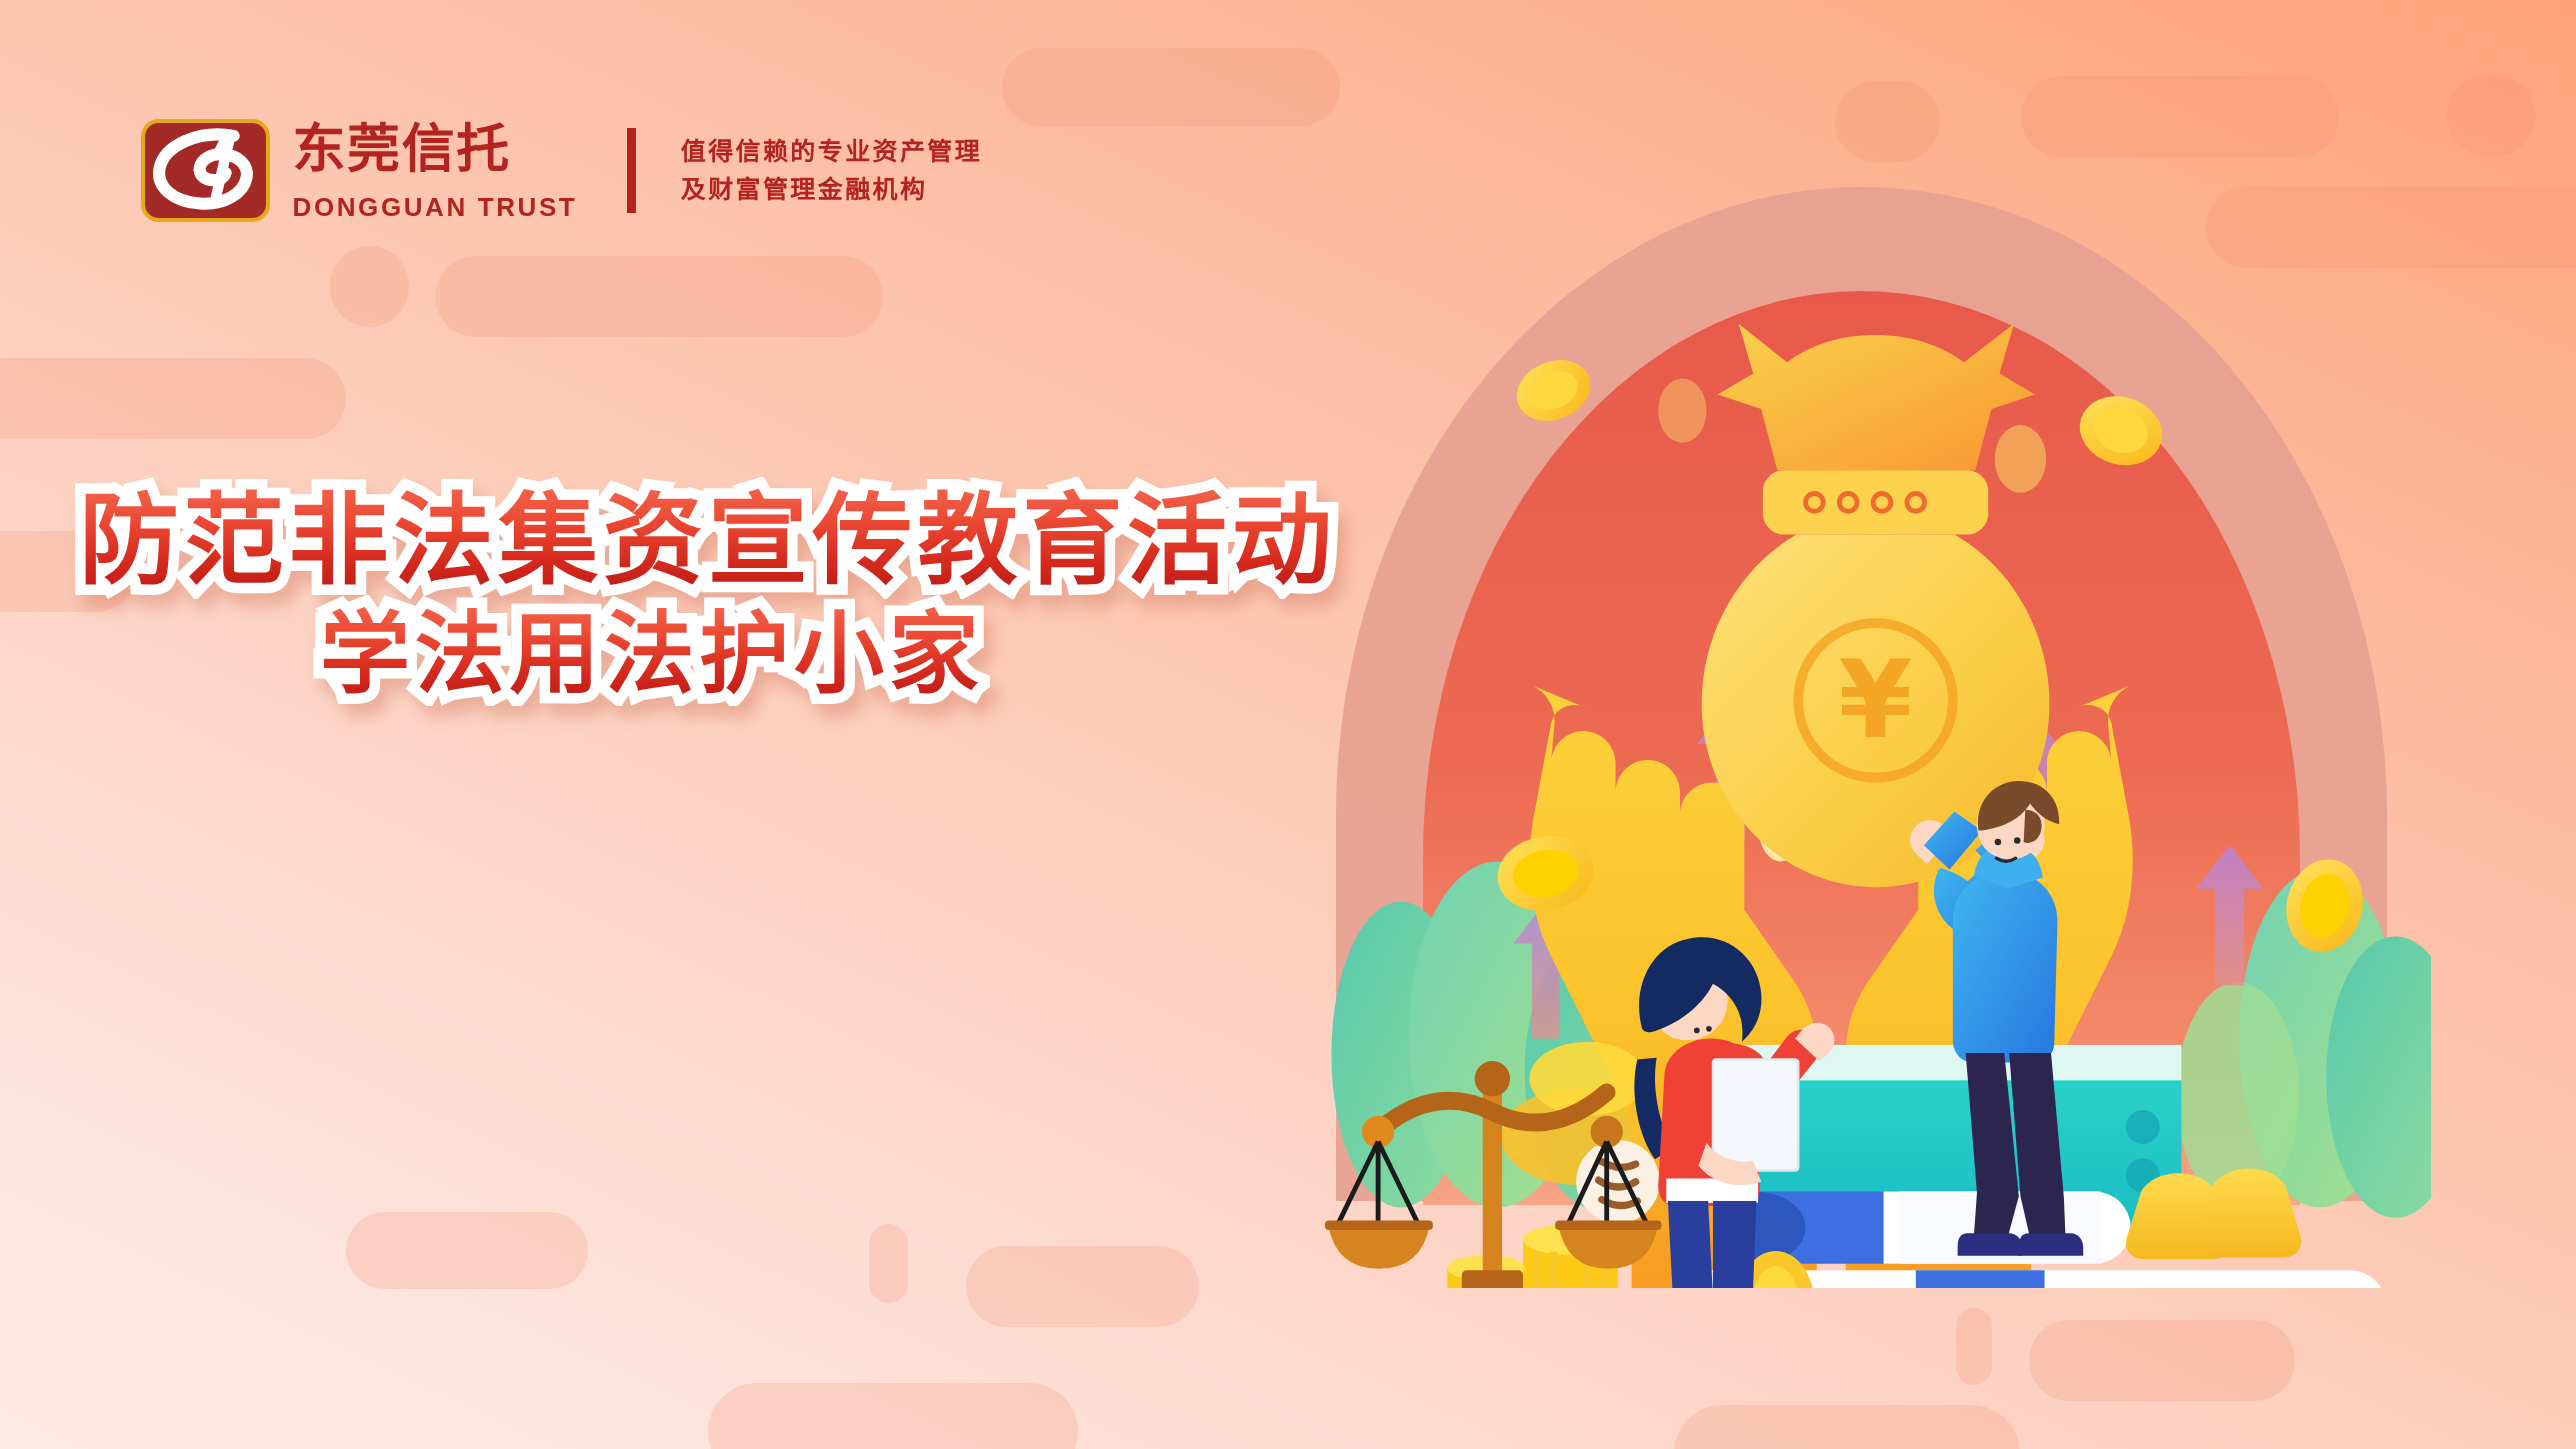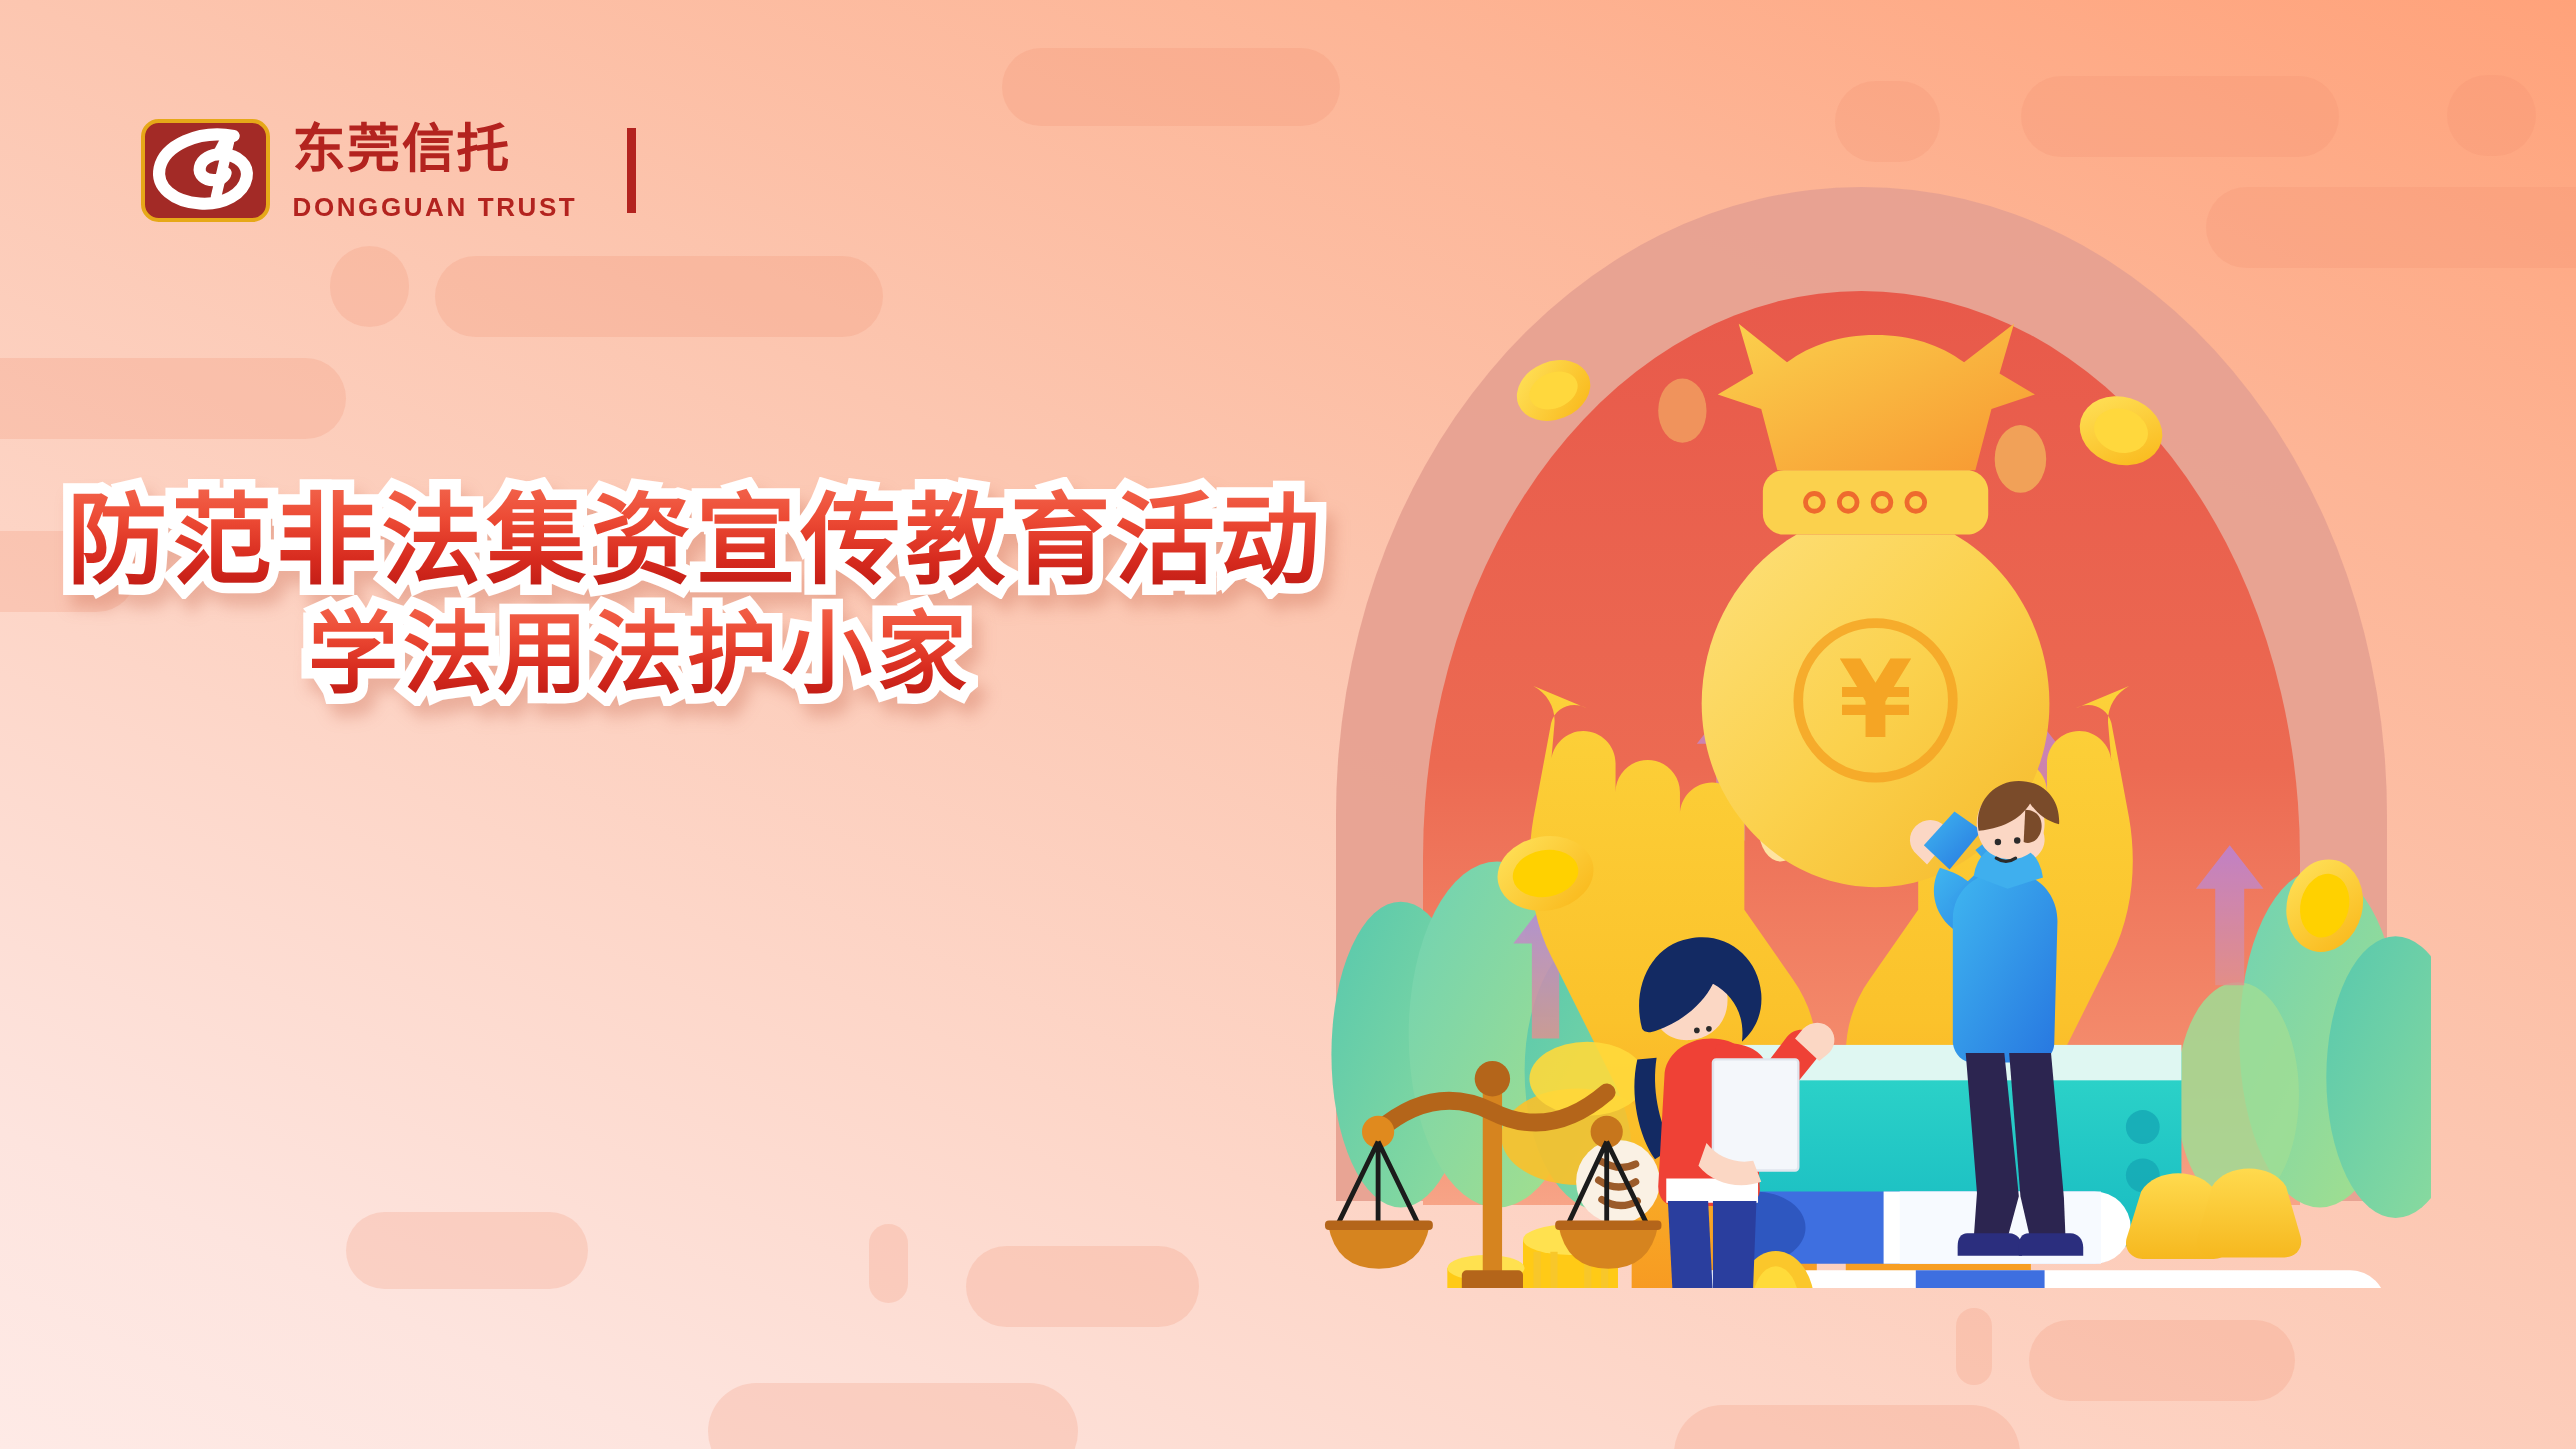--- a/index.html
+++ b/index.html
@@ -83,21 +83,21 @@
   }
   .logo-tagline { display:flex; flex-direction:column; gap:13.7px; }
   .tagline-line {
     font-size:25px; font-weight:700; line-height:1;
     color:#B3231F; letter-spacing:2.4px;
     white-space:nowrap;
   }
 
   
   .headlines {
-    position:absolute; left:4px; top:487px;
+    position:absolute; left:16px; top:487px;
     width:1369px;
   }
   .hl {
     position:relative;
     font-weight:900;
     line-height:1.08;
     letter-spacing:4.8px;
     white-space:nowrap;
     font-family:"DejaVu Sans","Liberation Sans",sans-serif;
   }
@@ -370,20 +370,24 @@
         <path d="M110 16 C66 8 24 28 18 56 C13 80 36 98 68 100 C98 102 122 88 126 68 C129 52 116 40 96 39 C82 38 70 45 68 55 C66 64 74 71 85 71 C93 71 99 67 100 62" fill="none" stroke="#FFFFFF" stroke-width="15" stroke-linecap="round"></path>
         <path d="M96 14 L116 14 L100 44 L80 44 Z" fill="#FFFFFF"></path>
         <path d="M104 24 L88 92" stroke="#FFFFFF" stroke-width="13" stroke-linecap="round"></path>
       </svg>
     </div>
     <div class="logo-words">
       <div class="logo-cn">东莞信托</div>
       <div class="logo-en">DONGGUAN TRUST</div>
     </div>
     <div class="logo-divider"></div>
+    <div class="logo-tagline">
+      <div class="tagline-line">值得信赖的专业资产管理</div>
+      <div class="tagline-line">及财富管理金融机构</div>
+    </div>
   </div>
 
   <div class="headlines">
     <div class="hl hl-1">
       <span class="under">防范非法集资宣传教育活动</span>
       <span class="over">防范非法集资宣传教育活动</span>
     </div>
     <div class="hl hl-2">
       <span class="under">学法用法护小家</span>
       <span class="over">学法用法护小家</span>

